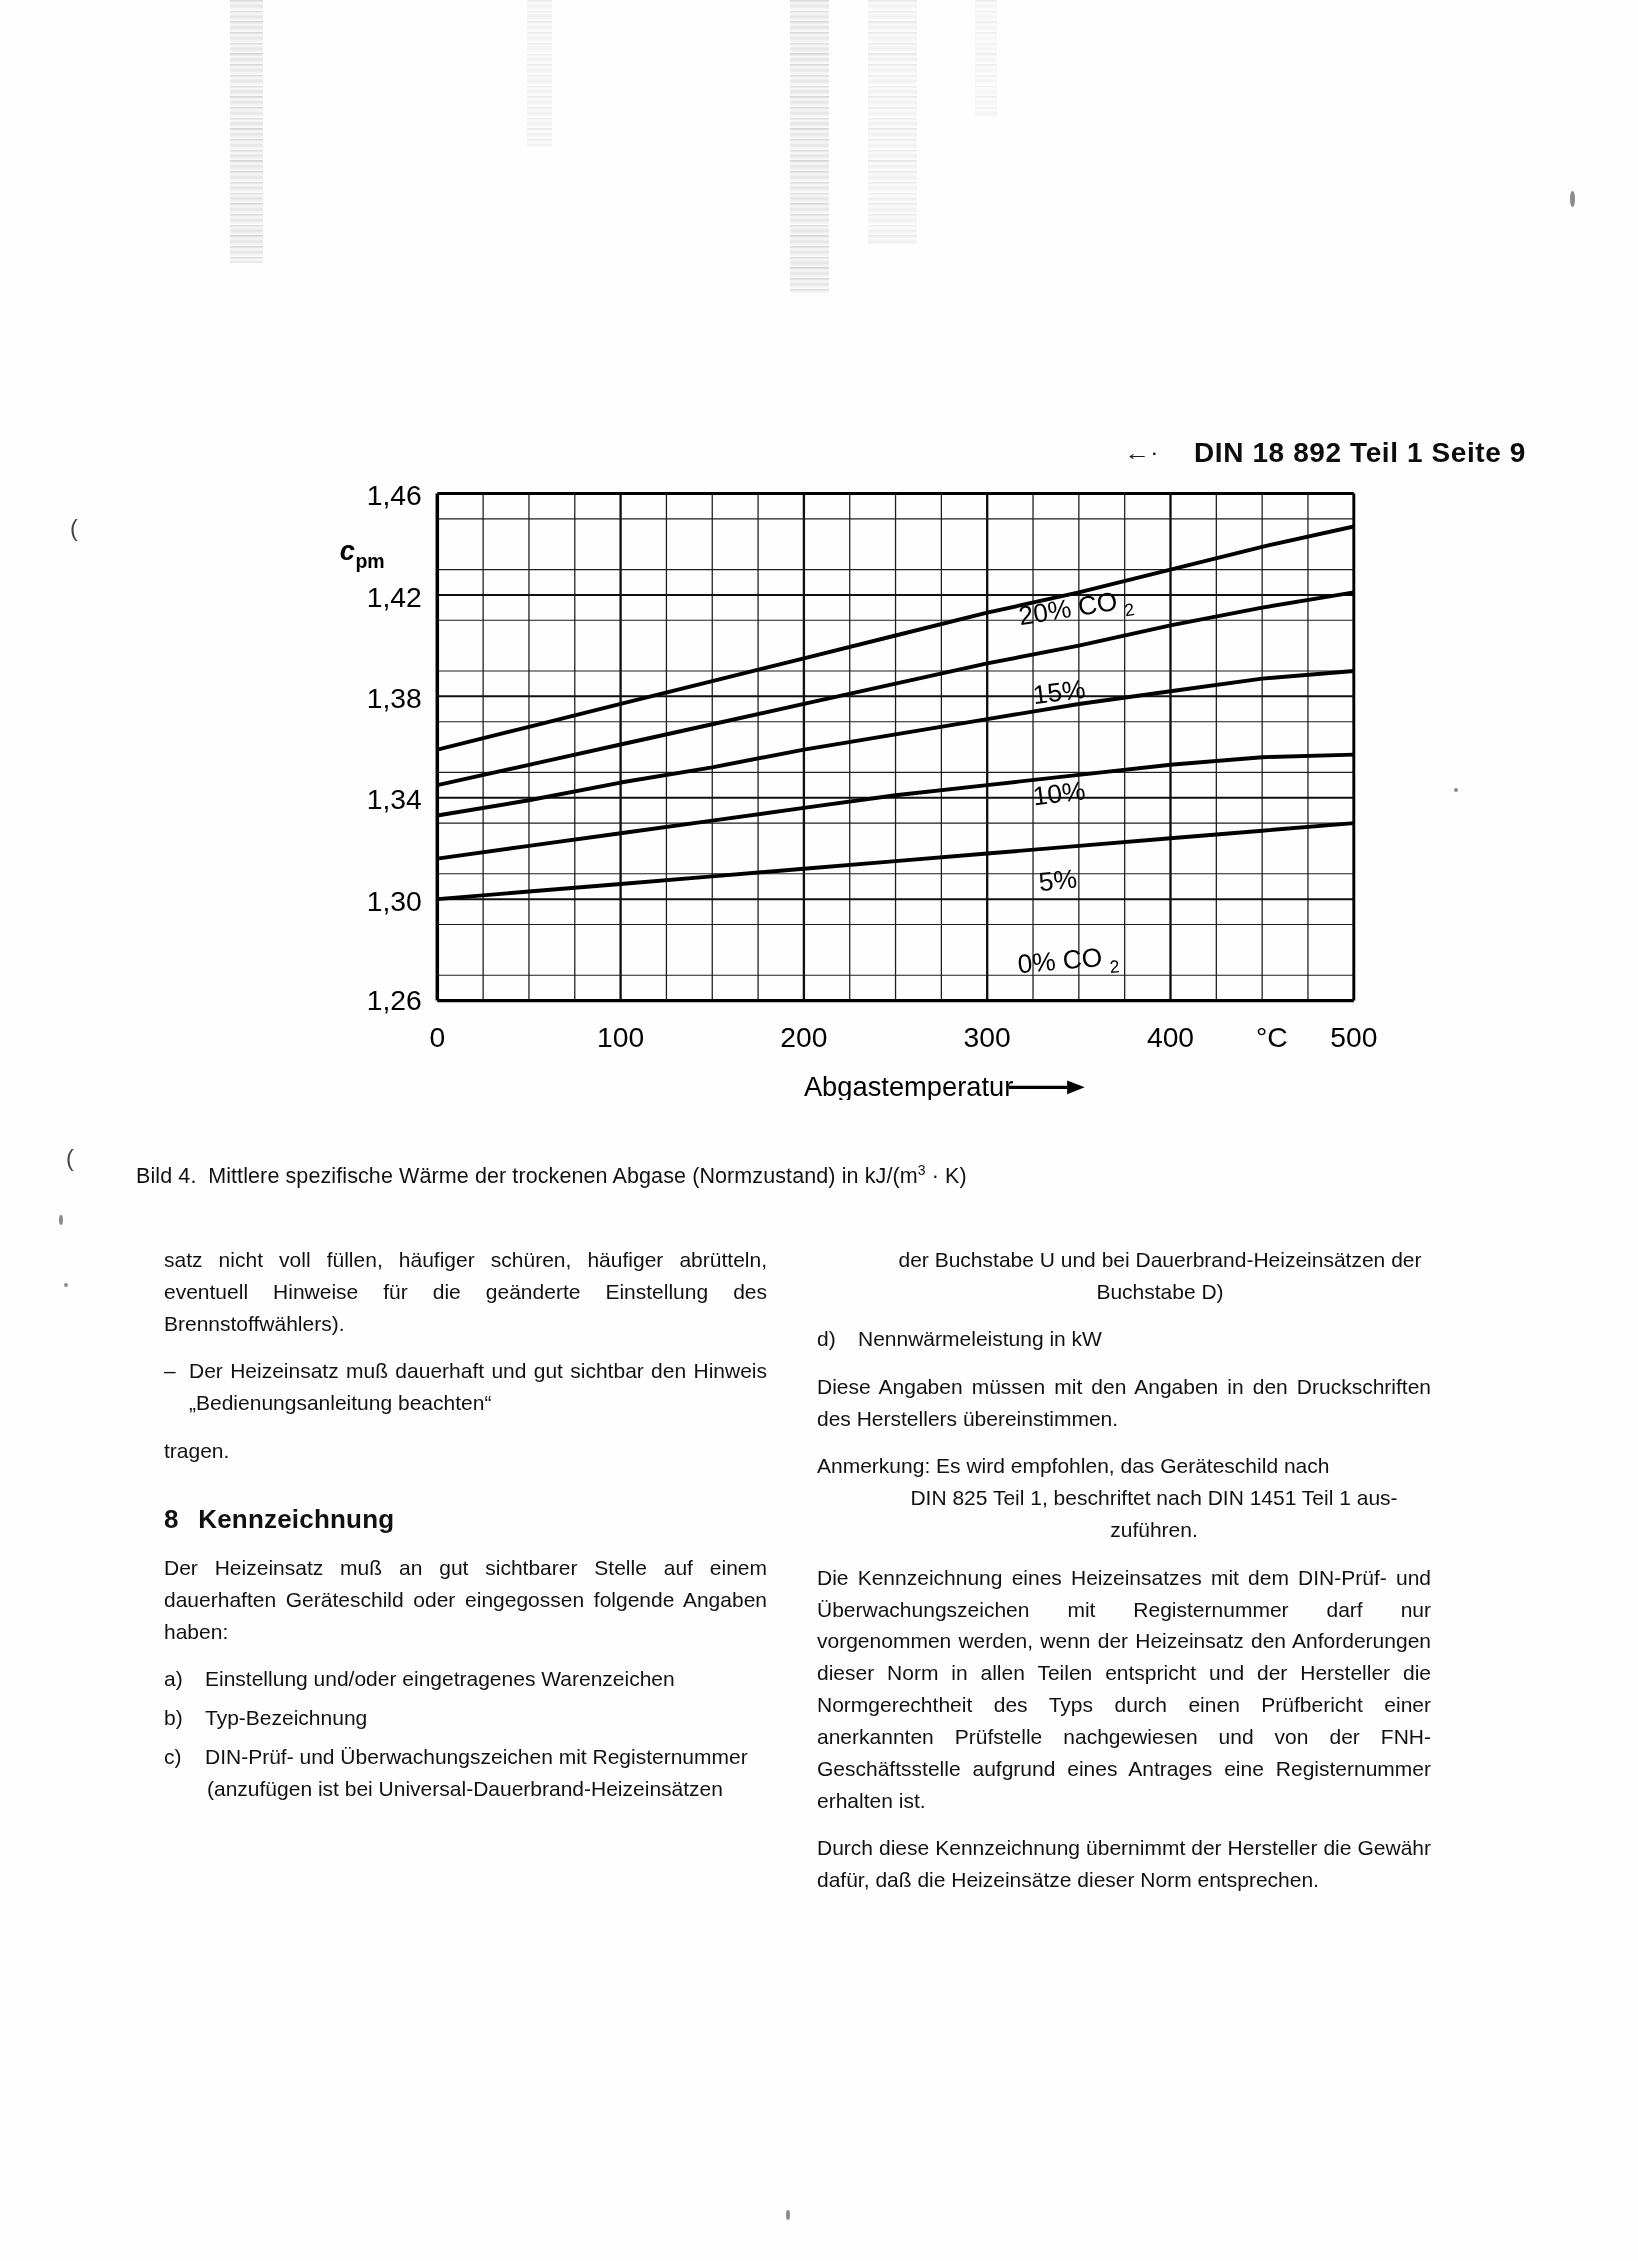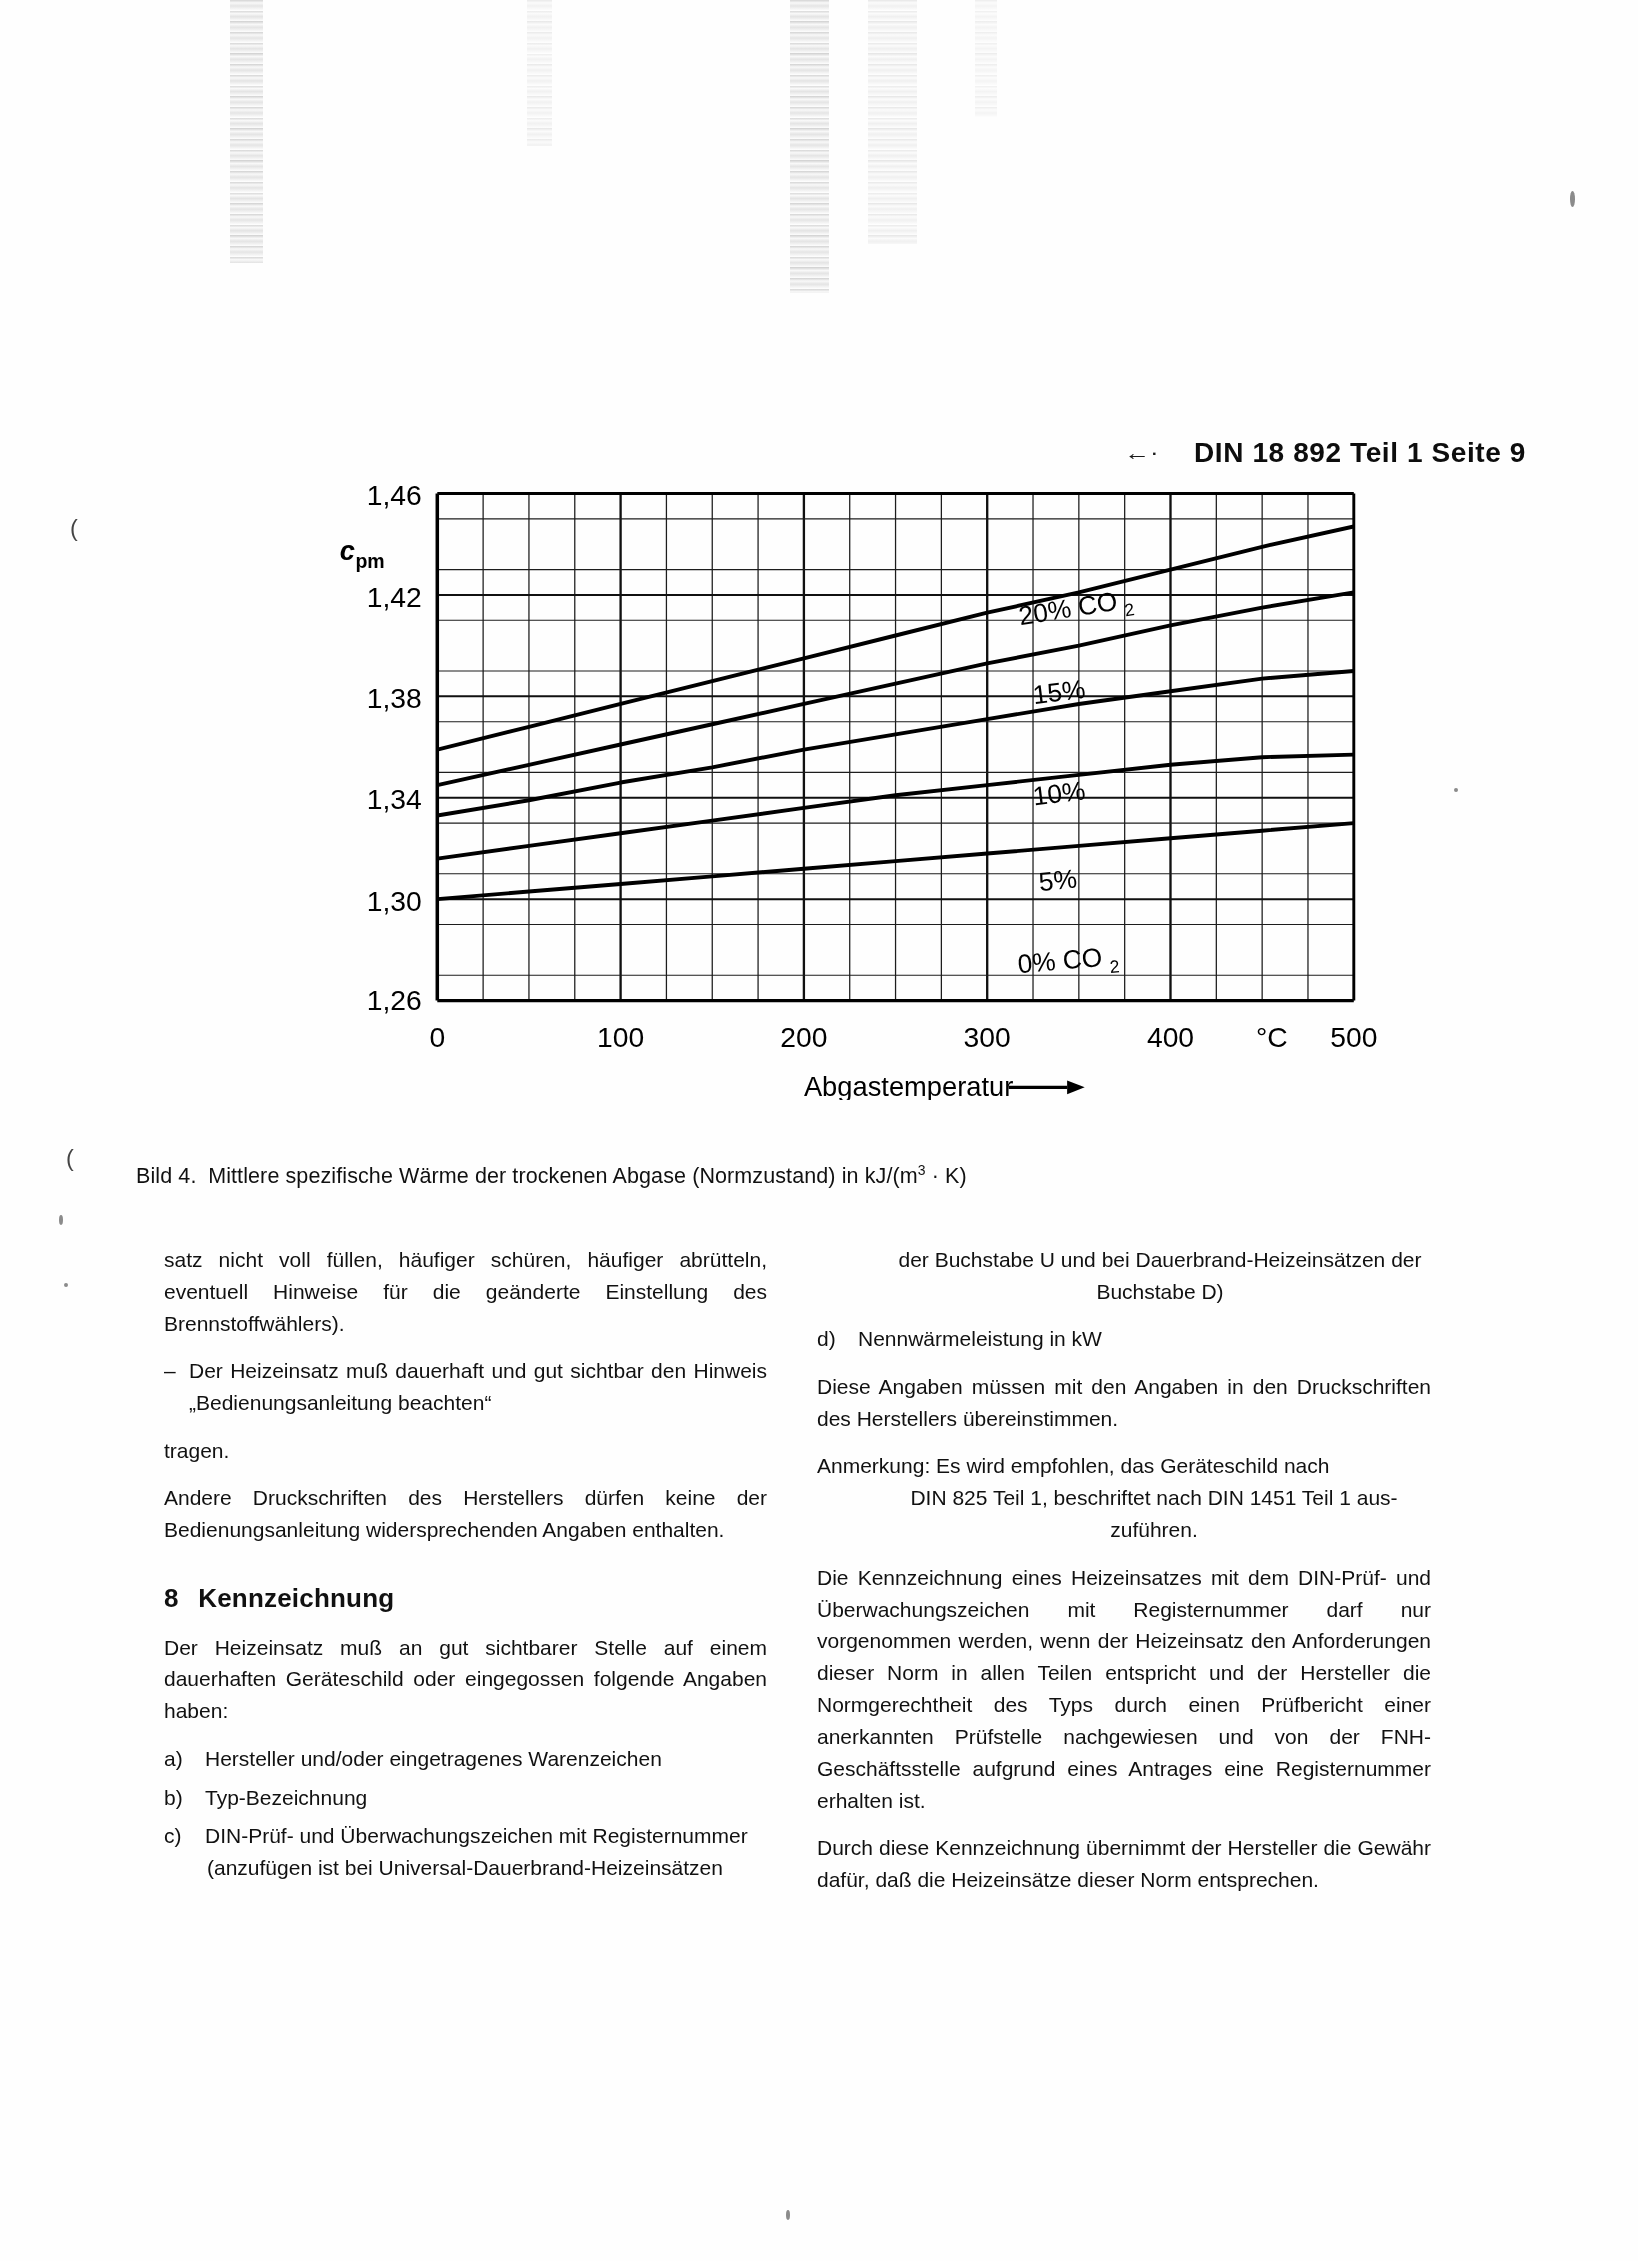--- a/index.html
+++ b/index.html
@@ -320,32 +320,31 @@
 
     <p>satz nicht voll füllen, häufiger schüren, häufiger abrütteln, eventuell Hinweise für die geänderte Einstellung des Brennstoffwählers).</p>
 
     <p class="dash-item">
       <span class="dash">–</span>
       <span>Der Heizeinsatz muß dauerhaft und gut sichtbar den Hinweis „Bedienungsanleitung beachten“</span>
     </p>
 
     <p class="cont-line">tragen.</p>
 
-    <p>Andere Druckschriften des Herstellers dürfen keine der Bedienungsanleitung widersprechenden Angaben enthalten.</p>
 
     <h2 class="section">
       <span class="secnum">8</span><span>Kennzeichnung</span>
     </h2>
 
     <p>Der Heizeinsatz muß an gut sichtbarer Stelle auf einem dauerhaften Geräteschild oder eingegossen folgende Angaben haben:</p>
 
     <ol class="alpha">
       <li>
         <span class="mark">a)</span>
-        <span>Hersteller und/oder eingetragenes Warenzeichen</span>
+        <span>Einstellung und/oder eingetragenes Warenzeichen</span>
       </li>
       <li>
         <span class="mark">b)</span>
         <span>Typ-Bezeichnung</span>
       </li>
       <li>
         <span class="mark">c)</span>
         <span>DIN-Prüf- und Überwachungszeichen mit Registernummer</span>
         <span class="sub">(anzufügen ist bei Universal-Dauerbrand-Heizeinsätzen</span>
       </li>

